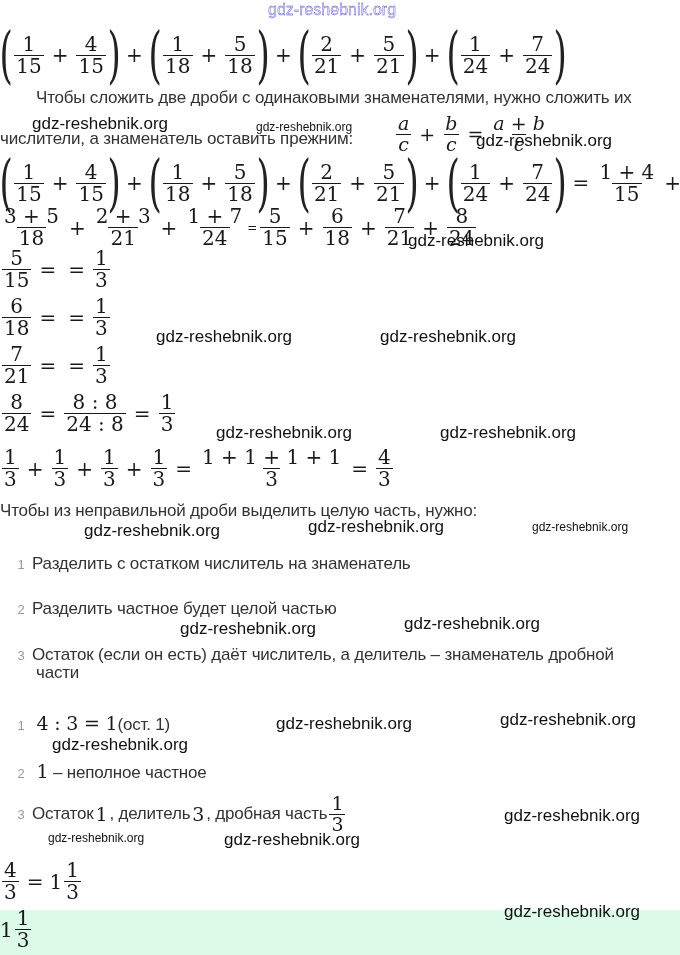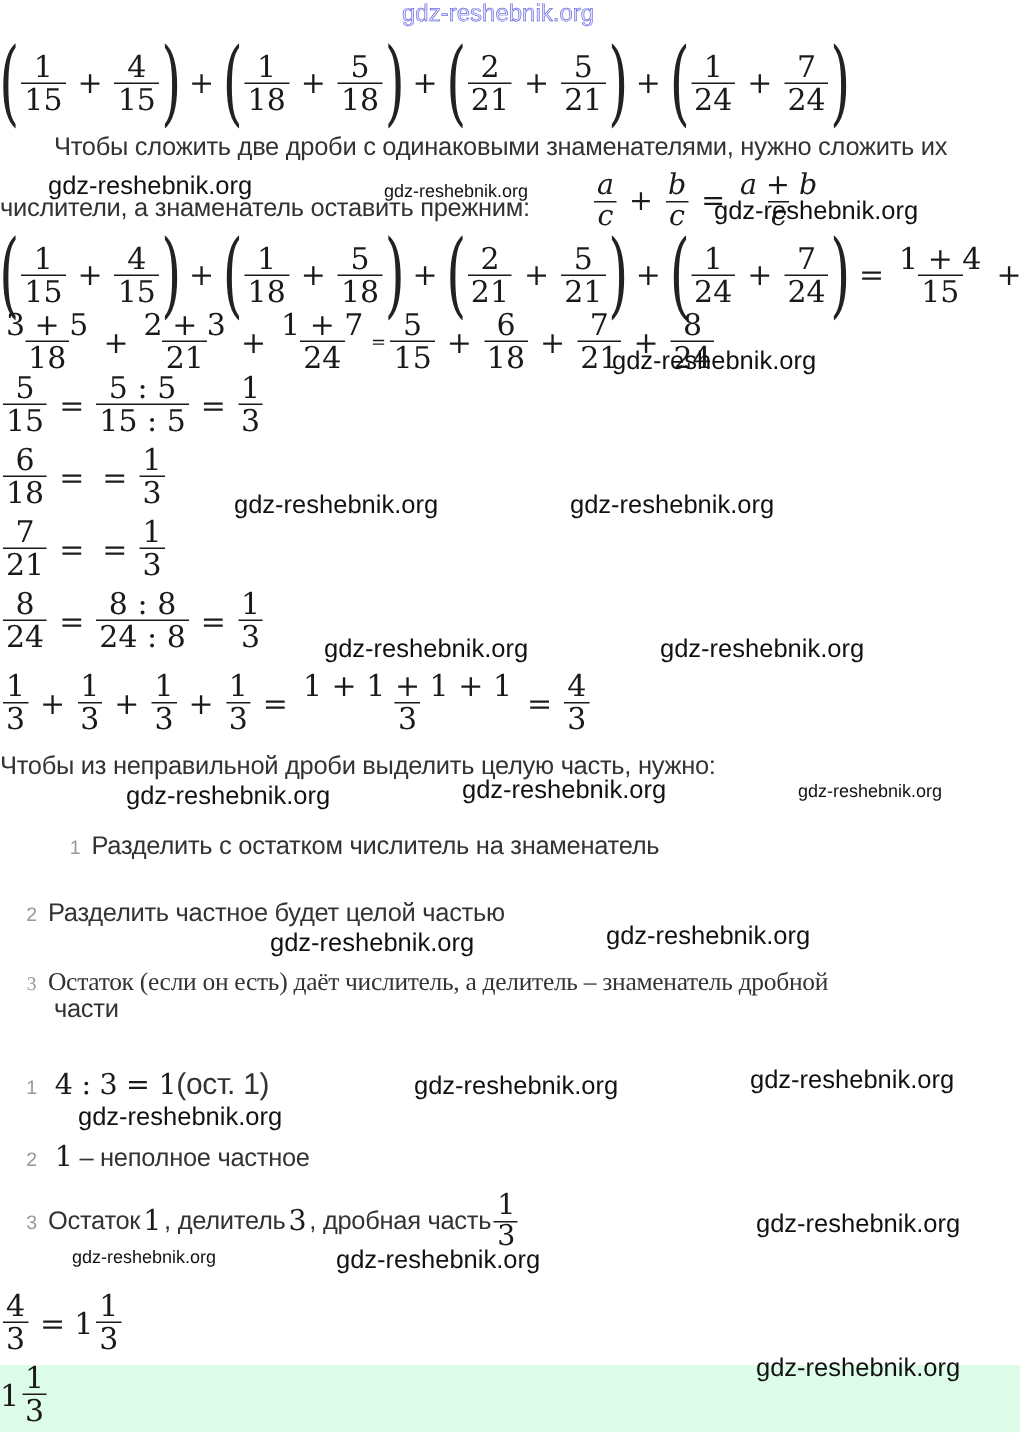--- a/index.html
+++ b/index.html
@@ -192,24 +192,20 @@
 </div>
 <div class="abs wm" style="left:408px;top:231px;">gdz-reshebnik.org</div>
 
 <div id="reductions">
     <div class="abs row math m20" style="left: 0px; top: 248px;">
       <span class="frac">
         <span class="num">5</span>
         <span class="den">15</span>
       </span>
       <span class="op">=</span>
-      <span class="frac">
-        <span class="num">5 : 5</span>
-        <span class="den">15 : 5</span>
-      </span>
       <span class="op">=</span>
       <span class="frac">
         <span class="num">1</span>
         <span class="den">3</span>
       </span>
     </div>
     <div class="abs row math m20" style="left: 0px; top: 296px;">
       <span class="frac">
         <span class="num">6</span>
         <span class="den">18</span>
@@ -285,30 +281,30 @@
       <span class="num">4</span>
       <span class="den">3</span>
     </span>
 </div>
 
 <div class="abs txt" style="left:0;top:501px;">Чтобы из неправильной дроби выделить целую часть, нужно:</div>
 <div class="abs wm" style="left:84px;top:521px;">gdz-reshebnik.org</div>
 <div class="abs wm" style="left:308px;top:517px;">gdz-reshebnik.org</div>
 <div class="abs wm sm" style="left:532px;top:520px;">gdz-reshebnik.org</div>
 
-<div class="abs txt" style="left:10px;top:554px;margin-left:29px;"><span class="li-num">1</span><span>Разделить с остатком числитель на знаменатель</span></div>
+<div class="abs txt" style="left:10px;top:554px;"><span class="li-num">1</span><span>Разделить с остатком числитель на знаменатель</span></div>
 <div class="abs txt" style="left:10px;top:599px;"><span class="li-num">2</span><span>Разделить частное будет целой частью</span></div>
 <div class="abs wm" style="left:180px;top:619px;">gdz-reshebnik.org</div>
 <div class="abs wm" style="left:404px;top:614px;">gdz-reshebnik.org</div>
-<div class="abs txt" style="left:10px;top:645px;font-family:Liberation Serif, serif;"><span class="li-num">3</span><span>Остаток (если он есть) даёт числитель, а делитель – знаменатель дробной</span></div>
+<div class="abs txt" style="left:10px;top:645px;"><span class="li-num">3</span><span>Остаток (если он есть) даёт числитель, а делитель – знаменатель дробной</span></div>
 <div class="abs txt" style="left:36px;top:663px;text-align:right;">части</div>
 
 <div class="abs txt" style="left:10px;top:712px;">
   <span class="li-num">1</span>
-  <span class="math m19">4 : 3 = 1</span><span style="font-size:20px">(ост. 1)</span>
+  <span class="math m19">4 : 3 = 1</span><span style="font-size:17px">(ост. 1)</span>
 </div>
 <div class="abs wm" style="left:276px;top:714px;">gdz-reshebnik.org</div>
 <div class="abs wm" style="left:500px;top:710px;">gdz-reshebnik.org</div>
 <div class="abs wm" style="left:52px;top:735px;">gdz-reshebnik.org</div>
 
 <div class="abs txt" style="left:10px;top:760px;">
   <span class="li-num">2</span>
   <span class="math m19">1</span><span> – неполное частное</span>
 </div>
 

